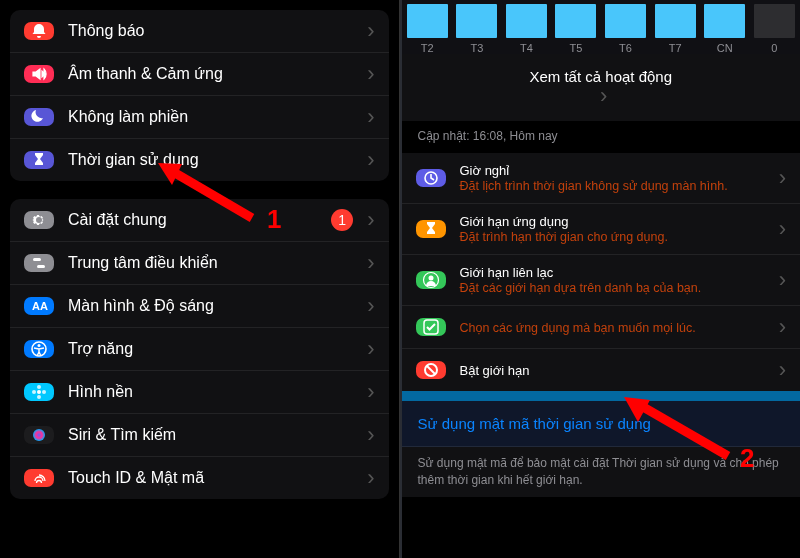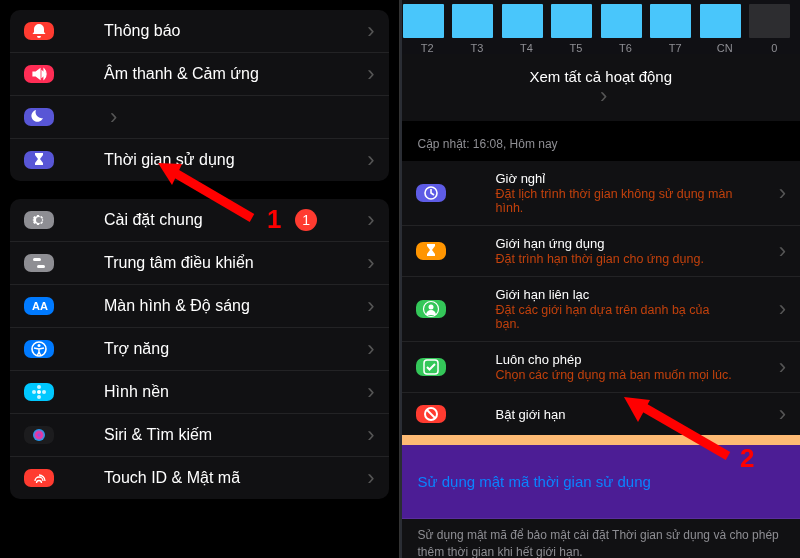--- a/index.html
+++ b/index.html
@@ -13,21 +13,20 @@
     position: relative;
   }
   .pane { flex: 1; background: #000; position: relative; overflow: hidden; }
   .pane-left { border-right: 1px solid #333; }
   .group { margin-bottom: 18px; background: #111113; border-radius: 10px; overflow: hidden; }
   .row {
     display: flex; align-items: center;
     padding: 10px 14px;
     border-bottom: 0.5px solid rgba(255,255,255,0.08);
     position: relative;
-    gap: 36px;
   }
   .row:last-child { border-bottom: none; }
   .icon-wrap {
     width: 30px; height: 18px; border-radius: 7px;
     display: flex; align-items: center; justify-content: center;
     margin-right: 14px; flex-shrink: 0;
   }
   .icon-wrap svg { width: 18px; height: 18px; }
   .row-label { color: #fff; font-size: 16px; flex: 1; }
   .row-sub { color: #c2410c; font-size: 12.5px; margin-top: 1px; }
@@ -38,35 +37,35 @@
     background: #ff3b30; color: #fff; border-radius: 50%;
     width: 22px; height: 22px; font-size: 14px;
     display: inline-flex; align-items: center; justify-content: center;
     margin-right: 8px;
   }
   
   .chart {
     display: flex; justify-content: space-around;
     padding: 4px 1px 0 1px; background: #101014;
   }
-  .bar-col { text-align: center; flex: 1; display: flex; flex-direction: column; }
+  .bar-col { text-align: center; flex: 1; display: flex; flex-direction: column; align-items: center; }
   .bar { width: 41px; height: 34px; border-radius: 1px; margin-bottom: 2px; }
   .bar.full { background: #49c6fb; }
   .bar.empty { background: #2d2d30; height: 34px; }
   .bar-label { color: #8e8e93; font-size: 11px; margin-top: 2px; }
   .section-row {
     padding: 14px 16px; color: #fff; font-size: 15px;
     display: flex; align-items: center; justify-content: space-between;
     background: #111113;
     flex-direction: column;
   }
-  .meta { color: #8e8e93; font-size: 12px; padding: 16px 16px 10px 16px; }
+  .meta { color: #8e8e93; font-size: 12px; padding: 8px 16px 10px 16px; }
   .linkcell {
-    padding: 28px 16px; background: #4c1d95; color: #0a84ff;
-    font-size: 15px; border-top: 10px solid #fdba74; border-bottom: 0.5px solid rgba(255,255,255,0.08);
+    padding: 14px 16px; background: #0f172a; color: #0a84ff;
+    font-size: 15px; border-top: 10px solid #0369a1; border-bottom: 0.5px solid rgba(255,255,255,0.08);
   }
   .hint { color: #8e8e93; font-size: 12px; padding: 8px 16px; background: #111113; line-height: 1.4; }
   .pane-left .content { padding: 10px; }
   
   .arrow {
     position: absolute; pointer-events: none;
   }
   .arrow svg { display: block; }
   .arrow-num {
     position: absolute; color: #ff0000; font-weight: 700; font-size: 26px;
@@ -97,20 +96,21 @@
           </div>
           <div class="row-label">Âm thanh &amp; Cảm ứng</div>
           <span class="chevron">›</span>
         </div>
         <div class="row">
           <div class="icon-wrap" style="background:#5856d6">
             <svg viewBox="0 0 18 18">
               <path fill="#fff" d="M13 10A6 6 0 0 1 6 2a6 6 0 1 0 7 8z"></path>
             </svg>
           </div>
+          <div class="row-label">Không làm phiền</div>
           <span class="chevron">›</span>
         </div>
         <div class="row">
           <div class="icon-wrap" style="background:#5856d6">
             <svg viewBox="0 0 18 18">
               <path fill="#fff" d="M5 2h8v2l-3 4 3 4v2H5v-2l3-4-3-4z"></path>
             </svg>
           </div>
           <div class="row-label">Thời gian sử dụng</div>
           <span class="chevron">›</span>
@@ -280,21 +280,20 @@
         <span class="chevron">›</span>
       </div>
       <div class="row">
         <div class="icon-wrap" style="background:#34c759">
           <svg viewBox="0 0 18 18">
             <rect x="2" y="2" width="14" height="14" rx="3" fill="none" stroke="#fff" stroke-width="1.5"></rect>
             <path d="M5 9l2.5 2.5L13 6" stroke="#fff" stroke-width="2" fill="none"></path>
           </svg>
         </div>
         <div class="row-text">
-          <div class="row-title">Luôn cho phép</div>
           <div class="row-sub">Chọn các ứng dụng mà bạn muốn mọi lúc.</div>
         </div>
         <span class="chevron">›</span>
       </div>
       <div class="row">
         <div class="icon-wrap" style="background:#ff3b30">
           <svg viewBox="0 0 18 18">
             <circle cx="9" cy="9" r="6" fill="none" stroke="#fff" stroke-width="2"></circle>
             <path d="M5 5l8 8" stroke="#fff" stroke-width="2"></path>
           </svg>

